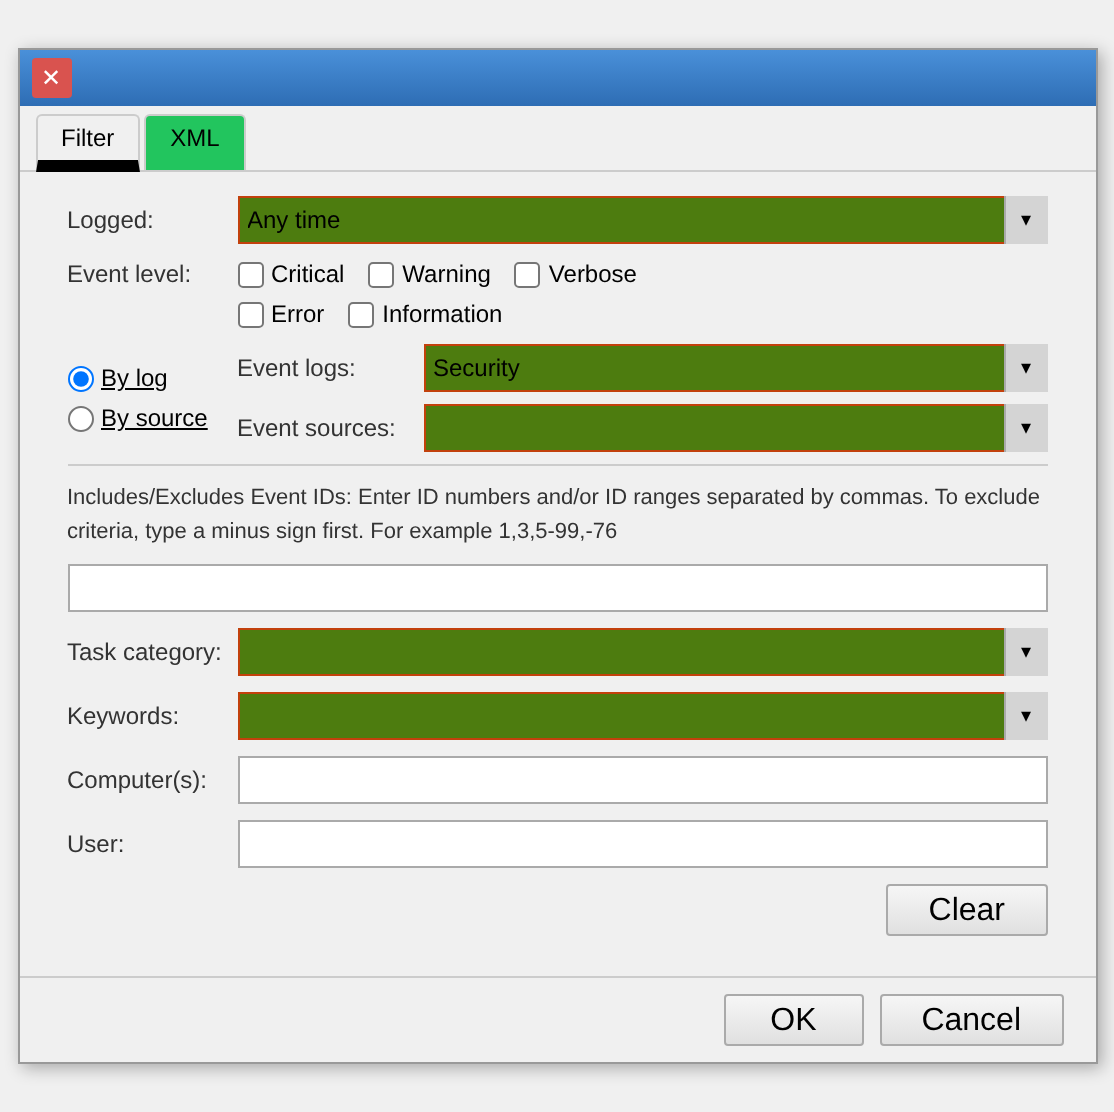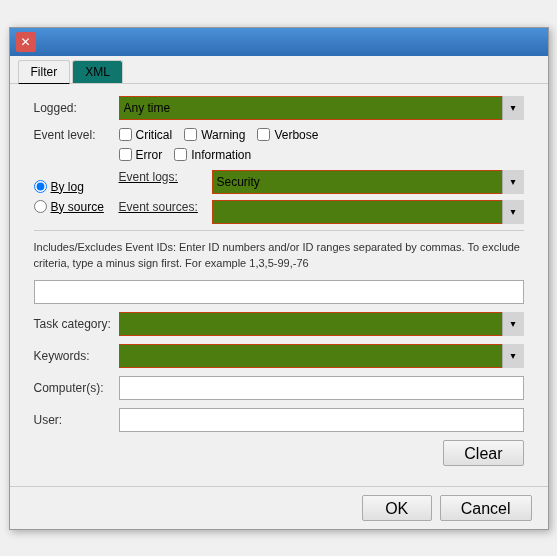--- a/index.html
+++ b/index.html
@@ -52,28 +52,28 @@
       display: flex;
       background: #f0f0f0;
       border-bottom: 1px solid #ccc;
       padding: 4px 8px 0 8px;
     }
     .tab {
       padding: 4px 12px;
       cursor: pointer;
       border: 1px solid #ccc;
       border-bottom: none;
-      background: #0f766e;
+      background: #22c55e;
       margin-right: 2px;
       font-size: 12px;
       border-radius: 3px 3px 0 0;
     }
     .tab.active {
       background: #f0f0f0;
-      border-bottom: 1px solid #000000;
+      border-bottom: 6px solid #000000;
       margin-bottom: -1px;
       z-index: 1;
     }
     .content {
       padding: 12px 24px;
       background: #f0f0f0;
     }
     .form-row {
       display: flex;
       align-items: center;
@@ -148,22 +148,22 @@
       cursor: pointer;
     }
     .event-fields {
       flex: 1;
       display: flex;
       flex-direction: column;
       gap: 6px;
     }
     .event-field-row {
       display: flex;
+      align-items: center;
       gap: 8px;
-      text-decoration: underline;
     }
     .event-field-label {
       width: 85px;
       font-size: 12px;
       color: #333;
       flex-shrink: 0;
     }
     .description-text {
       font-size: 11px;
       color: #333;

